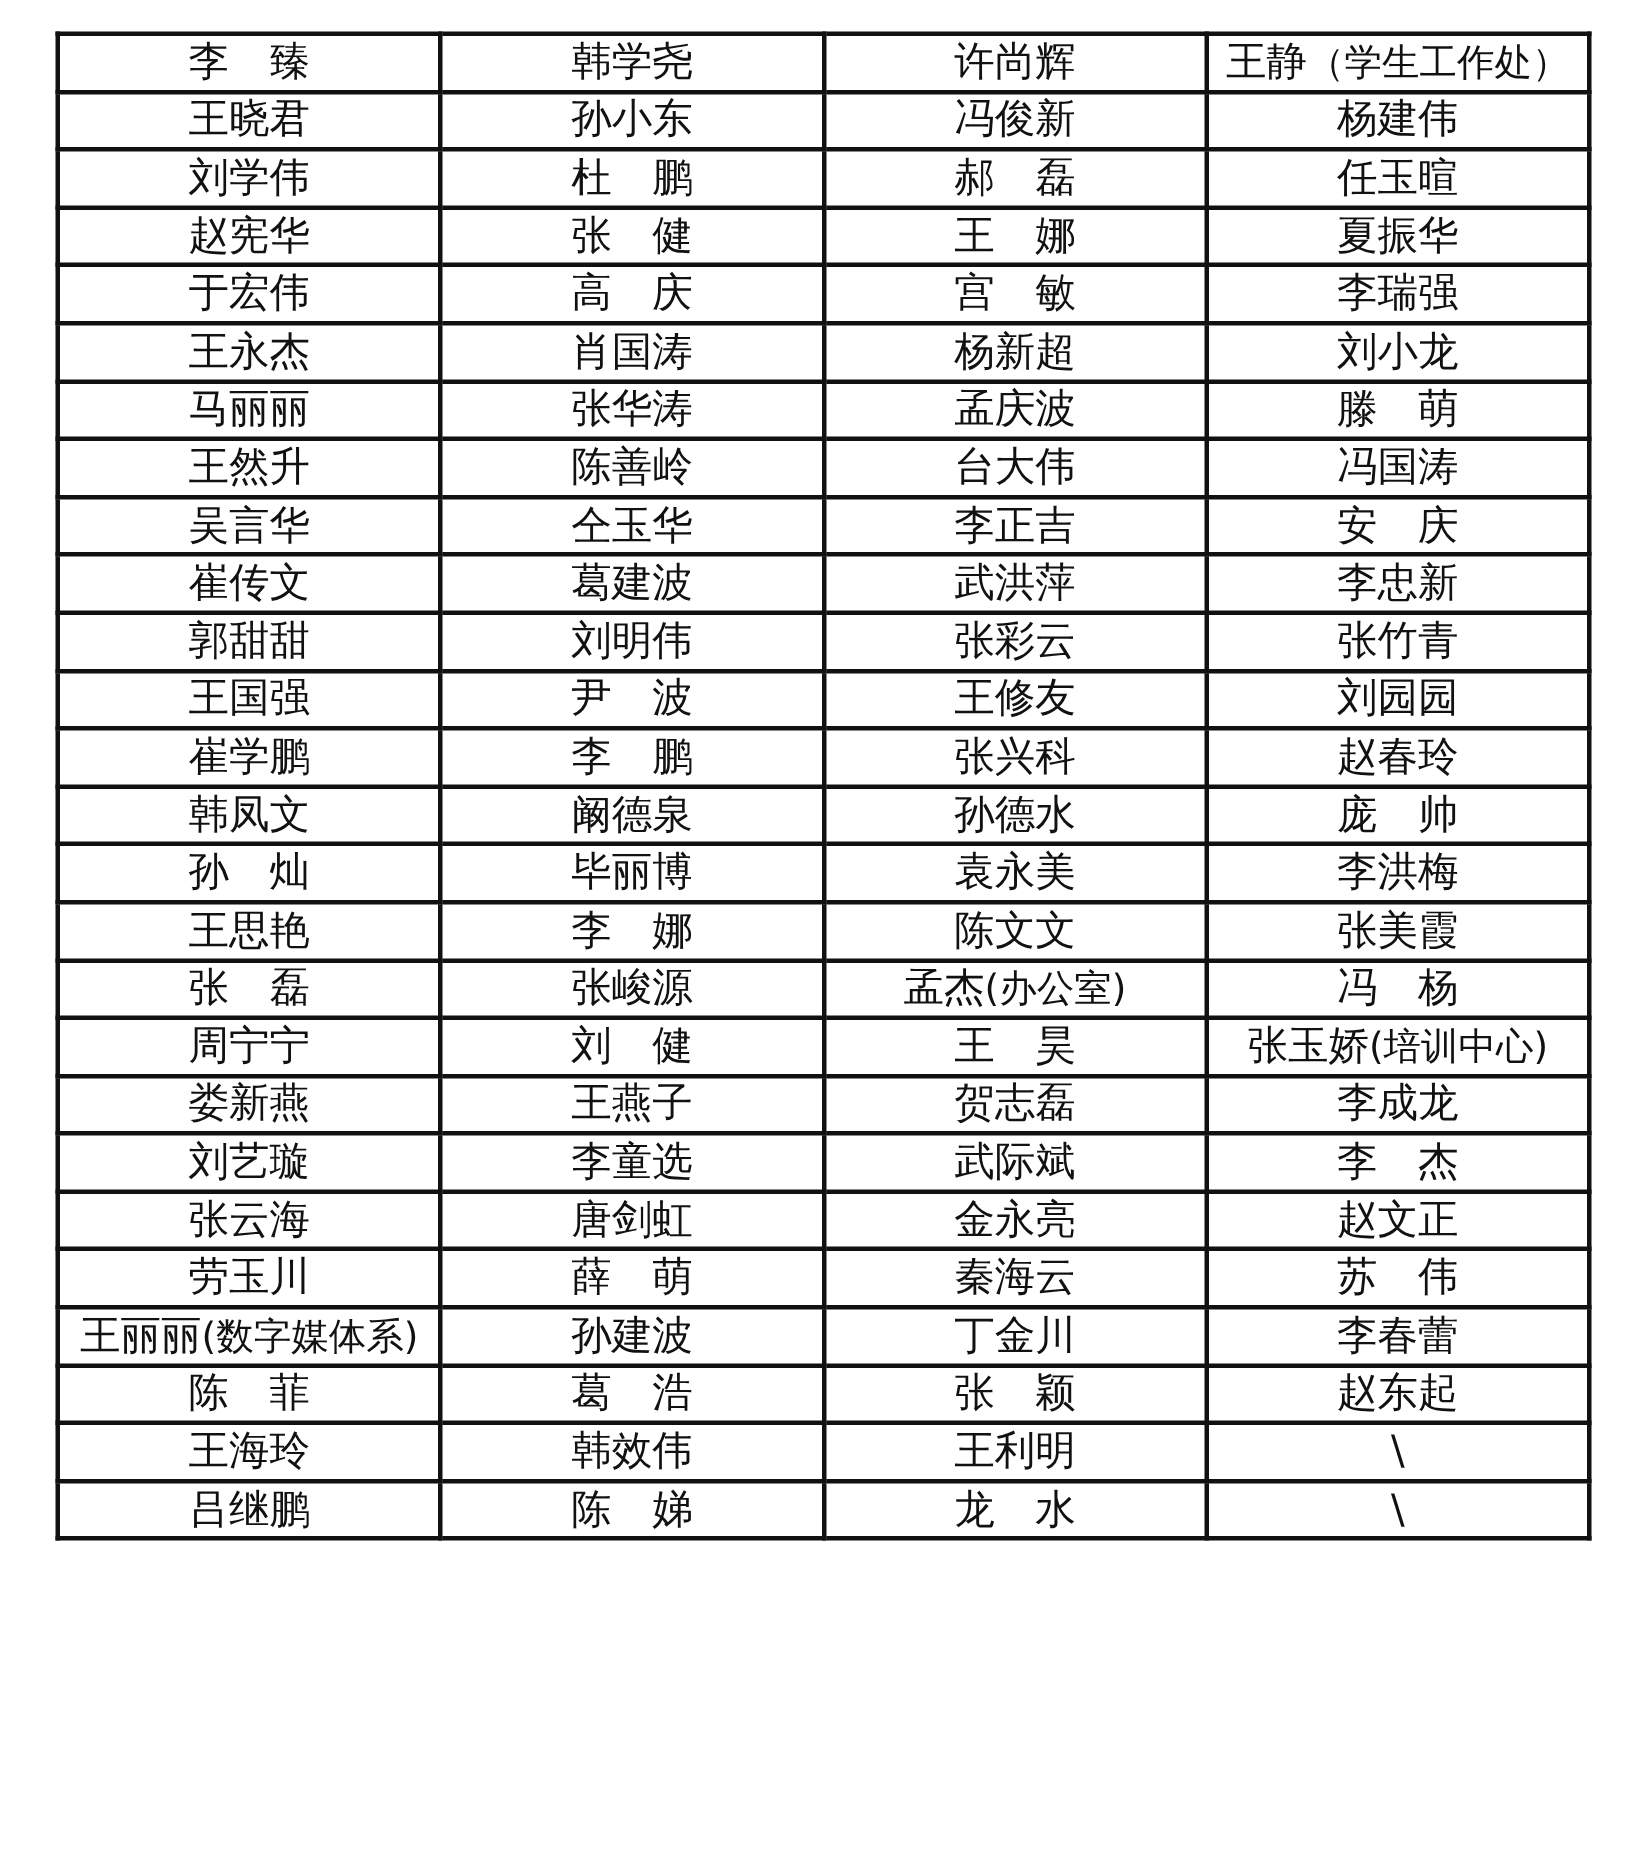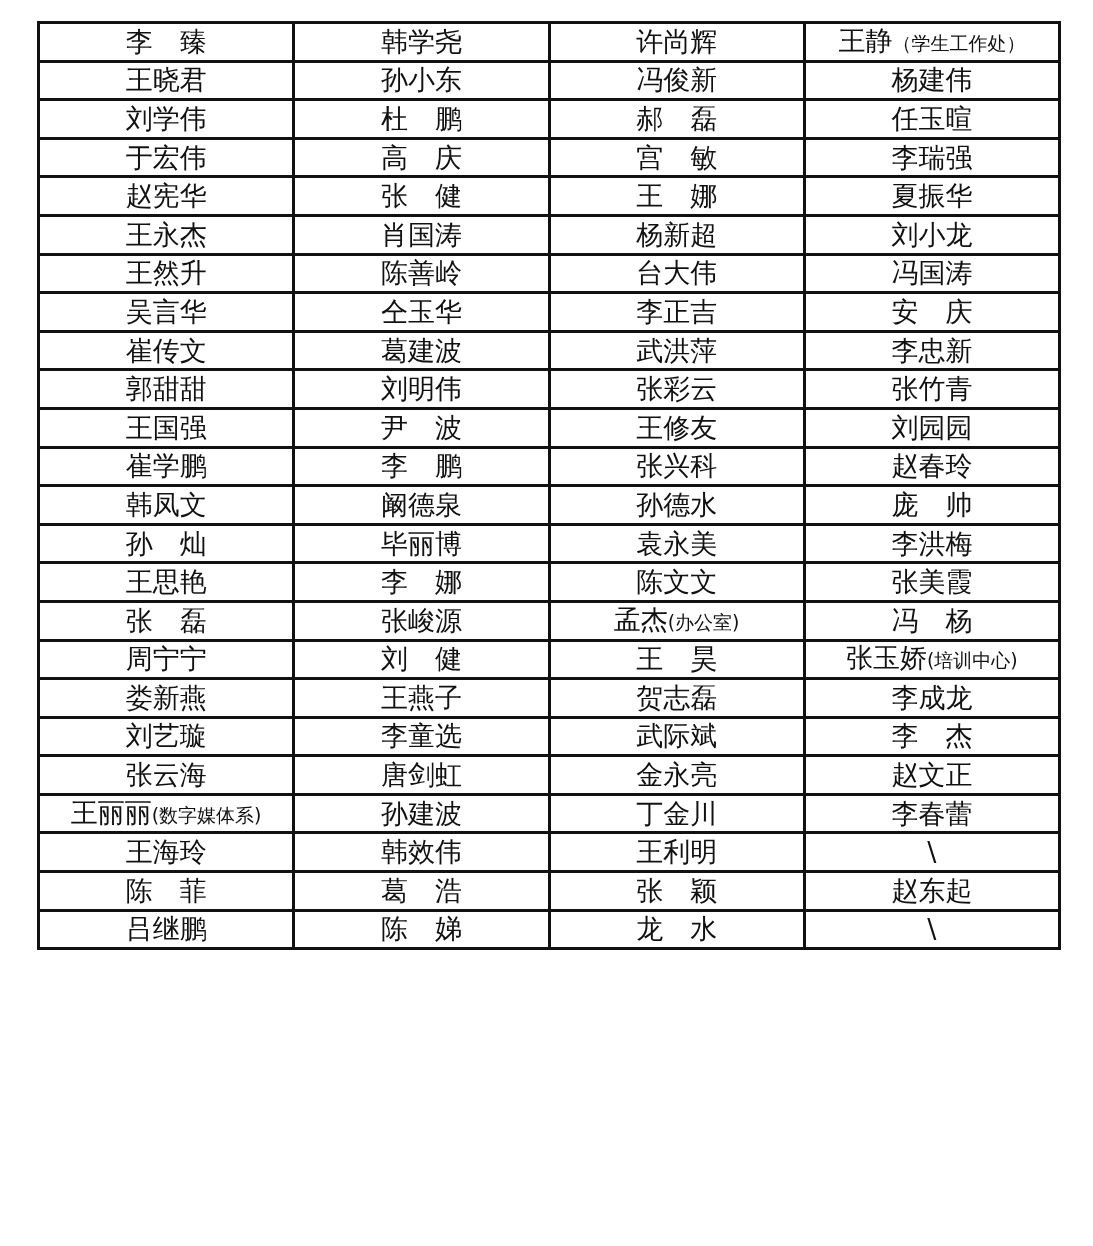--- a/index.html
+++ b/index.html
@@ -32,21 +32,21 @@
     height: 35.6px;
     padding: 0;
     text-align: center;
     vertical-align: middle;
     font-size: 27px;
     line-height: 30px;
     white-space: nowrap;
     overflow: hidden;
   }
   .note {
-    font-size: 19px;
+    font-size: 25px;
   }
 </style>
 </head>
 <body>
 
 <div class="sheet">
   <table>
     <colgroup>
         <col>
         <col>
@@ -66,38 +66,44 @@
           <td><span>冯俊新</span></td>
           <td><span>杨建伟</span></td>
         </tr>
         <tr>
           <td><span>刘学伟</span></td>
           <td><span>杜　鹏</span></td>
           <td><span>郝　磊</span></td>
           <td><span>任玉暄</span></td>
         </tr>
         <tr>
+          <td><span>赵宪华</span></td>
+          <td><span>张　健</span></td>
+          <td><span>王　娜</span></td>
+          <td><span>夏振华</span></td>
+        </tr>
+        <tr>
           <td><span>于宏伟</span></td>
           <td><span>高　庆</span></td>
           <td><span>宫　敏</span></td>
           <td><span>李瑞强</span></td>
         </tr>
         <tr>
-          <td><span>赵宪华</span></td>
-          <td><span>张　健</span></td>
-          <td><span>王　娜</span></td>
-          <td><span>夏振华</span></td>
-        </tr>
-        <tr>
           <td><span>王永杰</span></td>
           <td><span>肖国涛</span></td>
           <td><span>杨新超</span></td>
           <td><span>刘小龙</span></td>
         </tr>
         <tr>
+          <td><span>马丽丽</span></td>
+          <td><span>张华涛</span></td>
+          <td><span>孟庆波</span></td>
+          <td><span>滕　萌</span></td>
+        </tr>
+        <tr>
           <td><span>王然升</span></td>
           <td><span>陈善岭</span></td>
           <td><span>台大伟</span></td>
           <td><span>冯国涛</span></td>
         </tr>
         <tr>
           <td><span>吴言华</span></td>
           <td><span>仝玉华</span></td>
           <td><span>李正吉</span></td>
           <td><span>安　庆</span></td>
@@ -168,36 +174,42 @@
           <td><span>武际斌</span></td>
           <td><span>李　杰</span></td>
         </tr>
         <tr>
           <td><span>张云海</span></td>
           <td><span>唐剑虹</span></td>
           <td><span>金永亮</span></td>
           <td><span>赵文正</span></td>
         </tr>
         <tr>
+          <td><span>劳玉川</span></td>
+          <td><span>薛　萌</span></td>
+          <td><span>秦海云</span></td>
+          <td><span>苏　伟</span></td>
+        </tr>
+        <tr>
           <td><span>王丽丽</span><span class="note">(数字媒体系)</span></td>
           <td><span>孙建波</span></td>
           <td><span>丁金川</span></td>
           <td><span>李春蕾</span></td>
         </tr>
         <tr>
+          <td><span>陈　菲</span></td>
+          <td><span>葛　浩</span></td>
+          <td><span>张　颖</span></td>
+          <td><span>赵东起</span></td>
+        </tr>
+        <tr>
           <td><span>王海玲</span></td>
           <td><span>韩效伟</span></td>
           <td><span>王利明</span></td>
           <td><span>\</span></td>
-        </tr>
-        <tr>
-          <td><span>陈　菲</span></td>
-          <td><span>葛　浩</span></td>
-          <td><span>张　颖</span></td>
-          <td><span>赵东起</span></td>
         </tr>
         <tr>
           <td><span>吕继鹏</span></td>
           <td><span>陈　娣</span></td>
           <td><span>龙　水</span></td>
           <td><span>\</span></td>
         </tr>
       </tbody>
   </table>
 </div>

